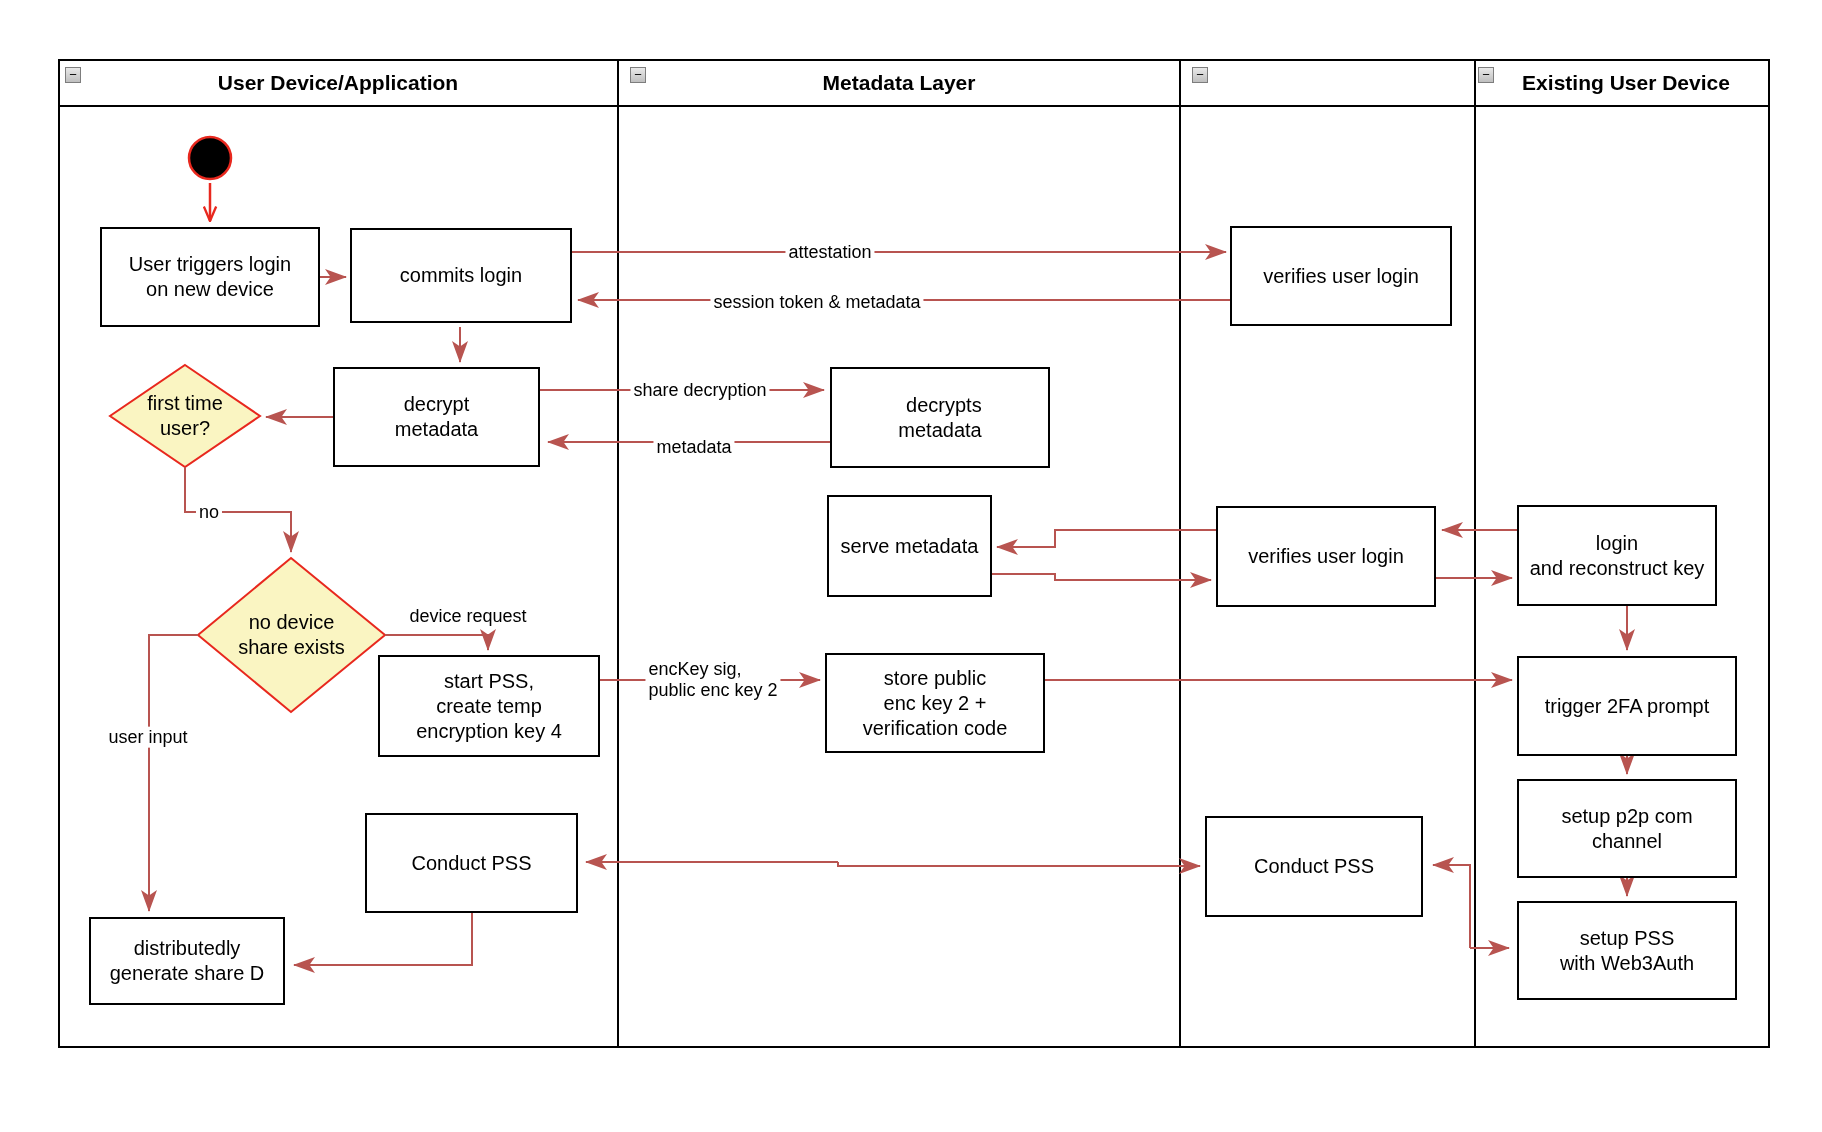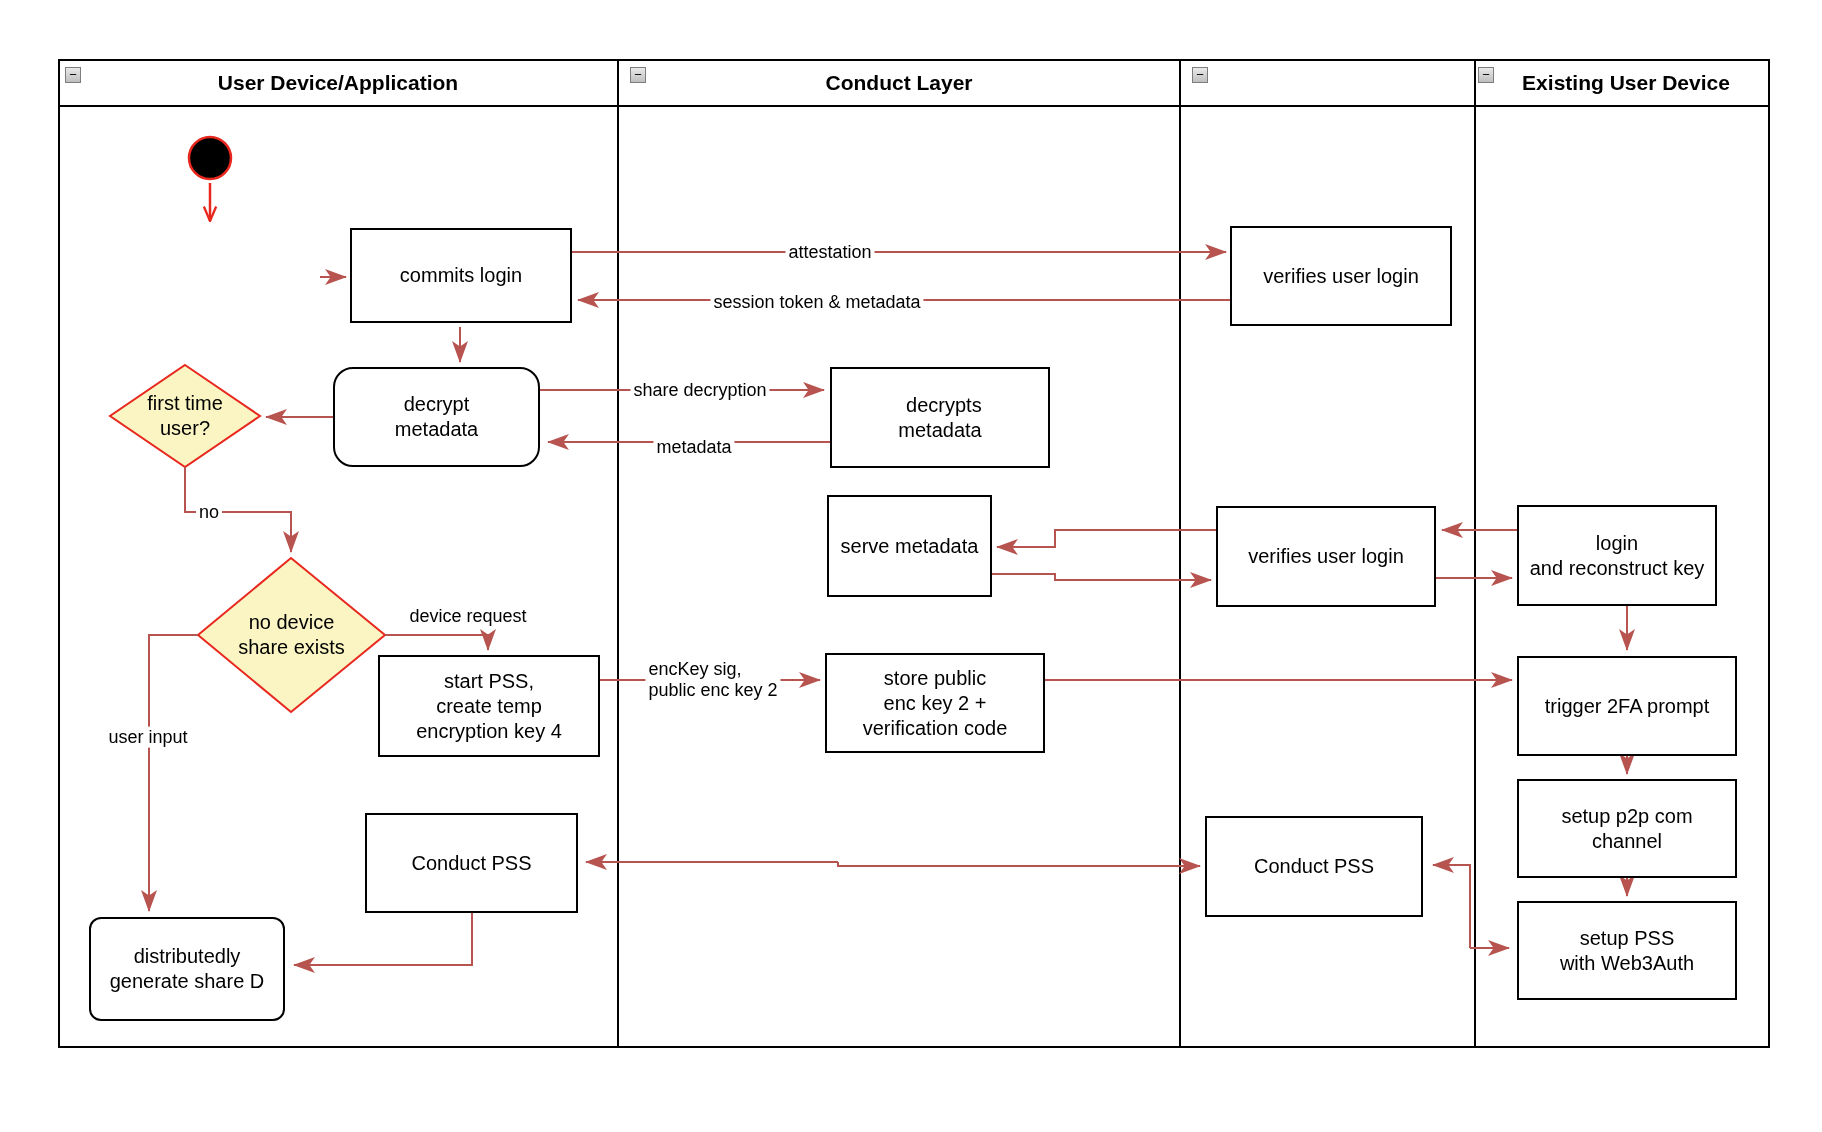--- a/index.html
+++ b/index.html
@@ -36,21 +36,21 @@
 
 <div class="canvas">
 
   <div class="frame"></div>
   <div class="header-sep"></div>
   <div class="vline" style="left:617px;"></div>
   <div class="vline" style="left:1179px;"></div>
   <div class="vline" style="left:1474px;"></div>
 
   <div class="lane-title" style="left:58px;width:560px;">User Device/Application</div>
-  <div class="lane-title" style="left:618px;width:562px;">Conduct Layer</div>
+  <div class="lane-title" style="left:618px;width:562px;">Metadata Layer</div>
   <div class="lane-title" style="left:1480px;width:292px;">Existing User Device</div>
 
   <div class="collapse-btn" style="left:65px;top:67px;">−</div>
   <div class="collapse-btn" style="left:630px;top:67px;">−</div>
   <div class="collapse-btn" style="left:1192px;top:67px;">−</div>
   <div class="collapse-btn" style="left:1478px;top:67px;">−</div>
 
   <svg class="edges" width="1822" height="1132" viewBox="0 0 1822 1132">
     <defs>
       <marker id="ah" markerUnits="userSpaceOnUse" markerWidth="22" markerHeight="16" viewBox="0 0 11 8" refX="10.5" refY="4" orient="auto">
@@ -86,28 +86,30 @@
     <path class="edge" d="M1627,606 L1627,650" marker-end="url(#ah)"></path>
     <path class="edge" d="M1627,756 L1627,774" marker-end="url(#ah)"></path>
     <path class="edge" d="M1627,878 L1627,896" marker-end="url(#ah)"></path>
     <path class="edge" d="M1470,948 L1470,865 L1433,865" marker-end="url(#ah)"></path>
     <path class="edge" d="M1470,948 L1509,948" marker-end="url(#ah)"></path>
     <path class="edge" d="M838,862 L586,862" marker-end="url(#ah)"></path>
     <path class="edge" d="M838,862 L838,866 L1200,866" marker-end="url(#ah)"></path>
     <path class="edge" d="M472,913 L472,965 L294,965" marker-end="url(#ah)"></path>
   </svg>
 
+  <div class="box" style="left:100px;top:227px;width:220px;height:100px;">User triggers login
+on new device</div>
   <div class="box" style="left:350px;top:228px;width:222px;height:95px;">commits login</div>
-  <div class="box" style="left:333px;top:367px;width:207px;height:100px;border-radius:20px;">decrypt
+  <div class="box" style="left:333px;top:367px;width:207px;height:100px;">decrypt
 metadata</div>
   <div class="box" style="left:378px;top:655px;width:222px;height:102px;">start PSS,
 create temp
 encryption key 4</div>
   <div class="box" style="left:365px;top:813px;width:213px;height:100px;">Conduct PSS</div>
-  <div class="box" style="left:89px;top:917px;width:196px;height:104px;border-radius:12px;">distributedly
+  <div class="box" style="left:89px;top:917px;width:196px;height:88px;">distributedly
 generate share D</div>
 
   <div class="box" style="left:830px;top:367px;width:220px;height:101px;text-align:right;">decrypts
 metadata</div>
   <div class="box" style="left:827px;top:495px;width:165px;height:102px;">serve metadata</div>
   <div class="box" style="left:825px;top:653px;width:220px;height:100px;">store public
 enc key 2 +
 verification code</div>
 
   <div class="box" style="left:1230px;top:226px;width:222px;height:100px;">verifies user login</div>

